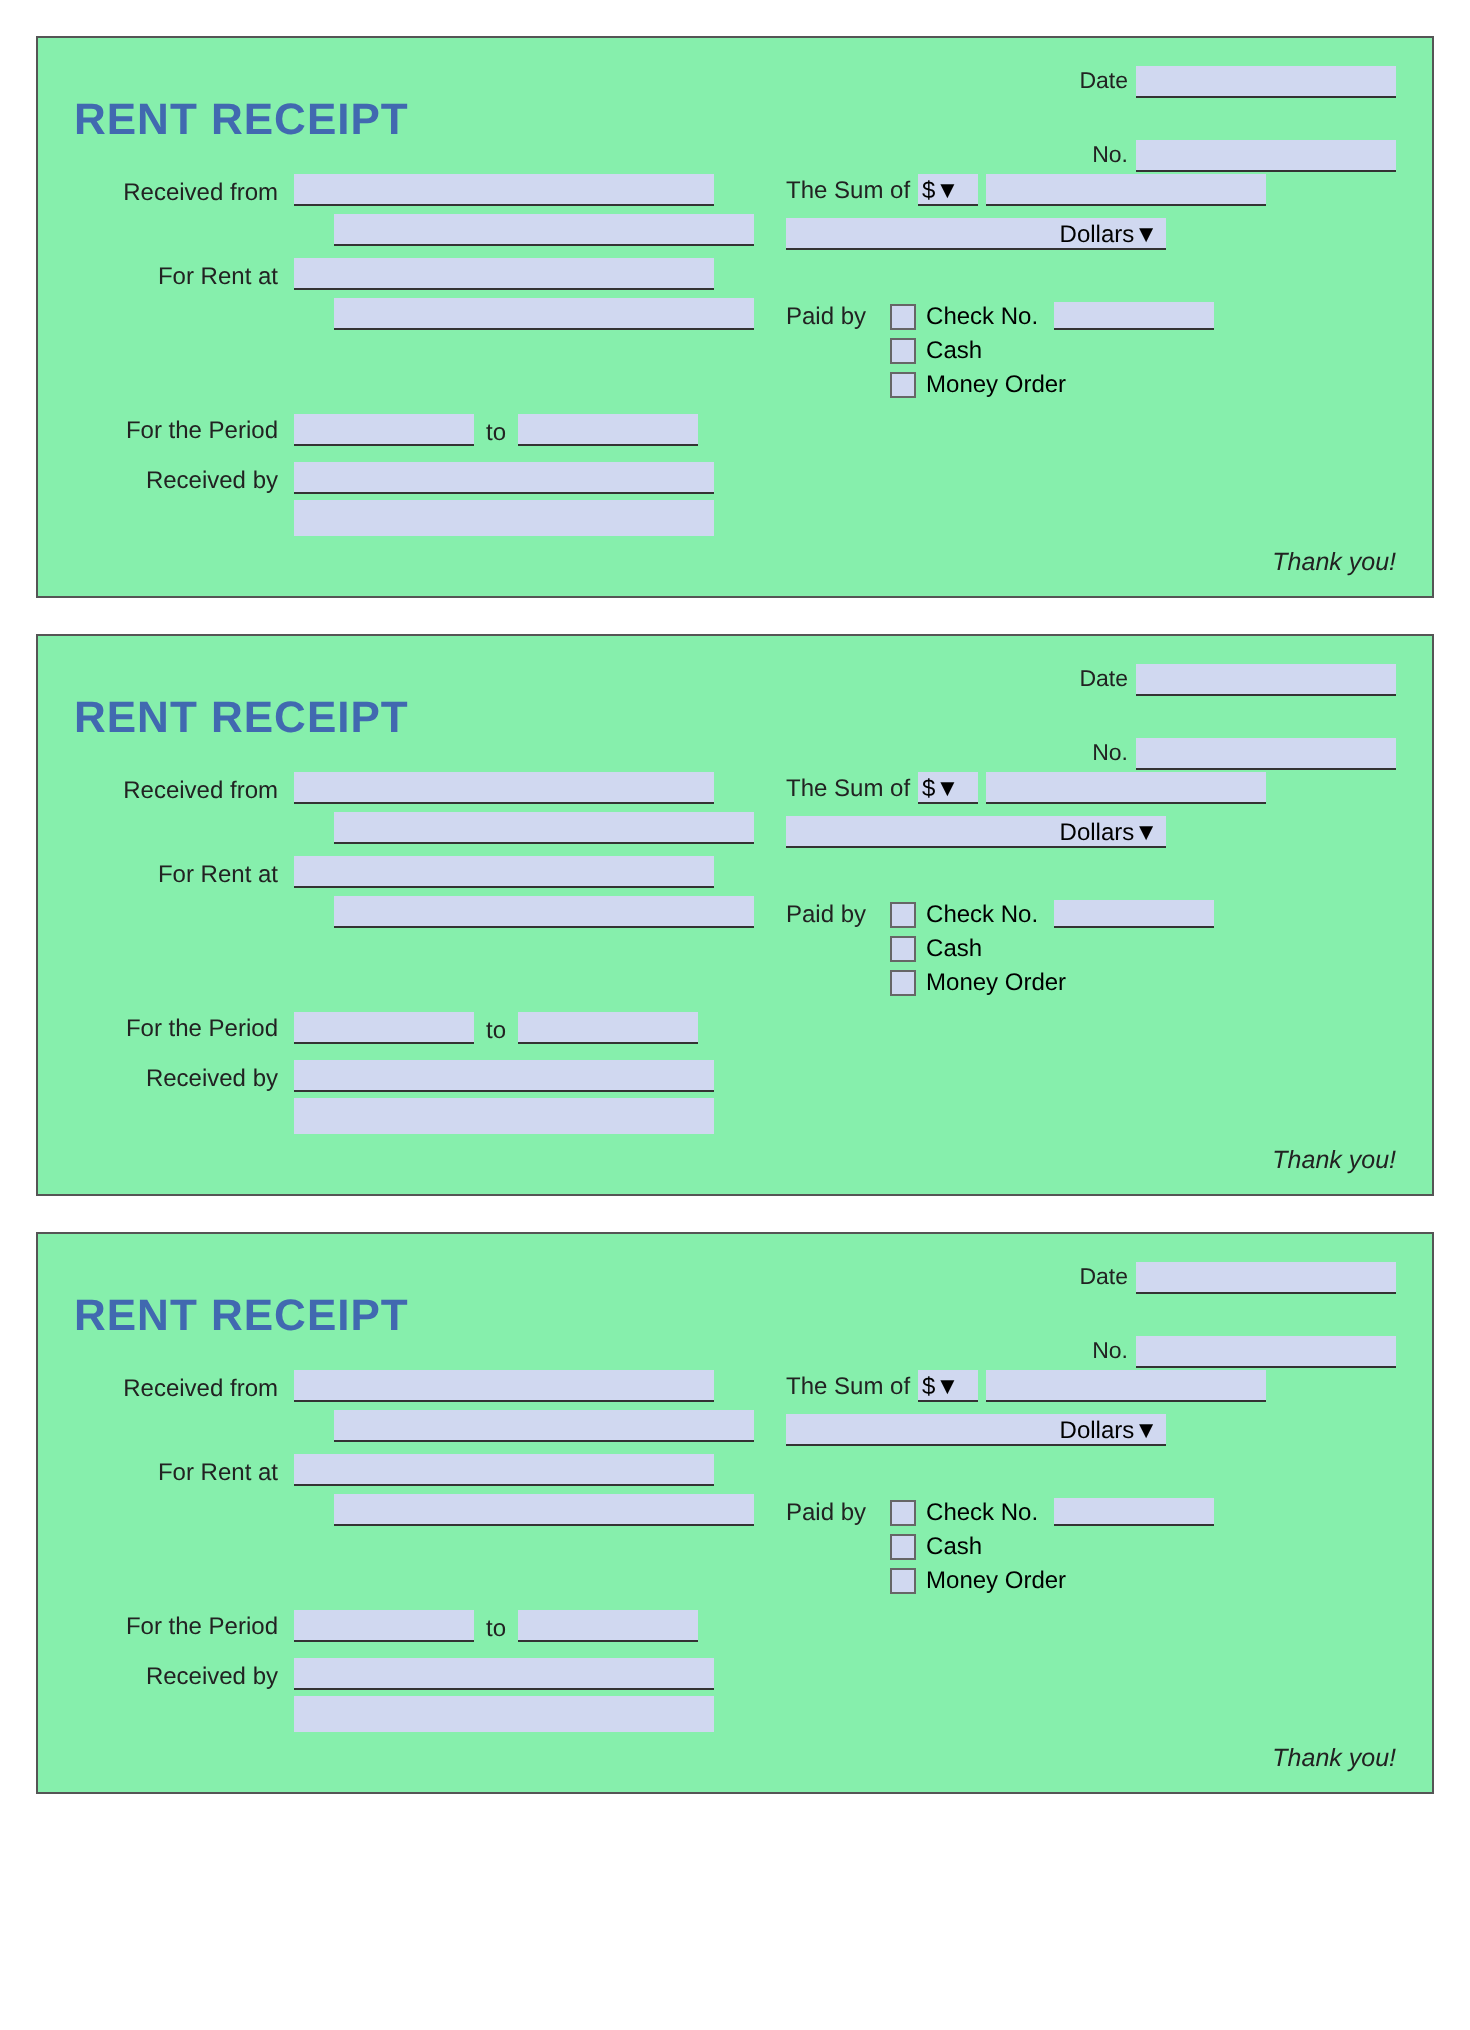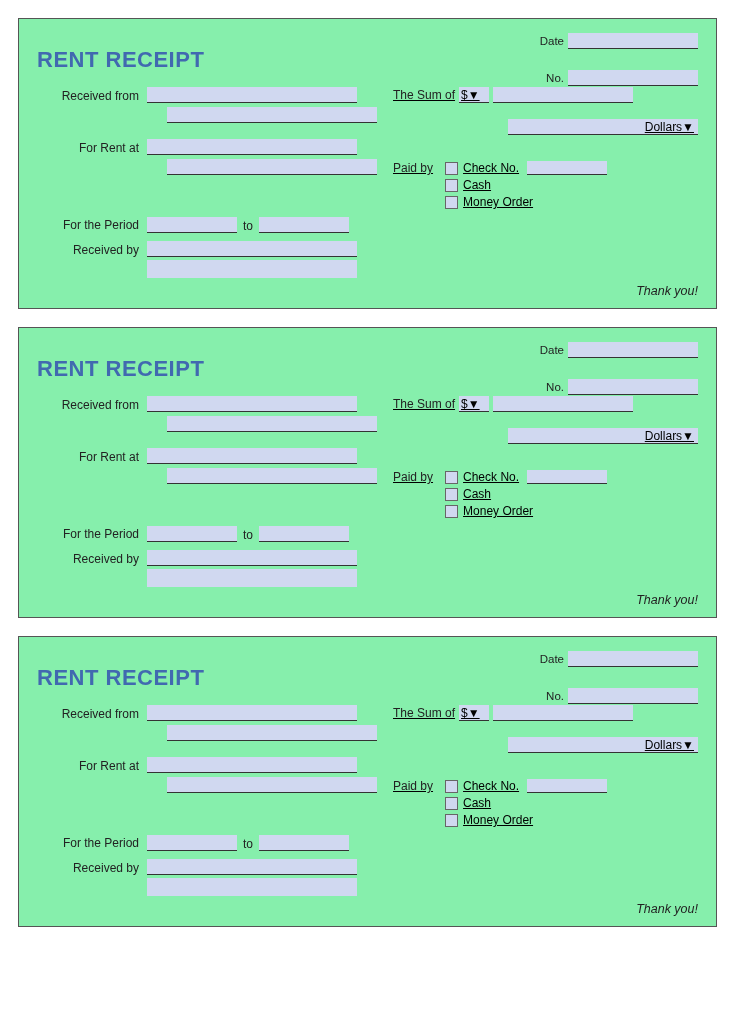--- a/index.html
+++ b/index.html
@@ -98,22 +98,22 @@
     }
     .sum-input {
       background: #d0d8f0;
       border: none;
       border-bottom: 1.5px solid #333;
       height: 16px;
       width: 140px;
     }
     .dollars-row {
       display: flex;
-      justify-content: flex-end;
-      margin-top: 16px;
+      justify-content: flex-start;
+      margin-top: 6px;
     }
     .dollars-select {
       display: inline-flex;
       align-items: center;
       background: #d0d8f0;
       border-bottom: 1.5px solid #333;
       font-size: 12px;
       padding: 0 4px;
       height: 16px;
       cursor: pointer;
@@ -159,21 +159,20 @@
       height: 14px;
       width: 80px;
       display: inline-block;
       margin-left: 3px;
     }
     .left-col {
       flex: 0 0 340px;
     }
     .right-col {
       flex: 1;
-      text-decoration: underline;
     }
     .period-row {
       display: flex;
       align-items: flex-end;
       gap: 6px;
       padding-top: 2px;
     }
     .to-label {
       font-size: 12px;
       color: #222;

